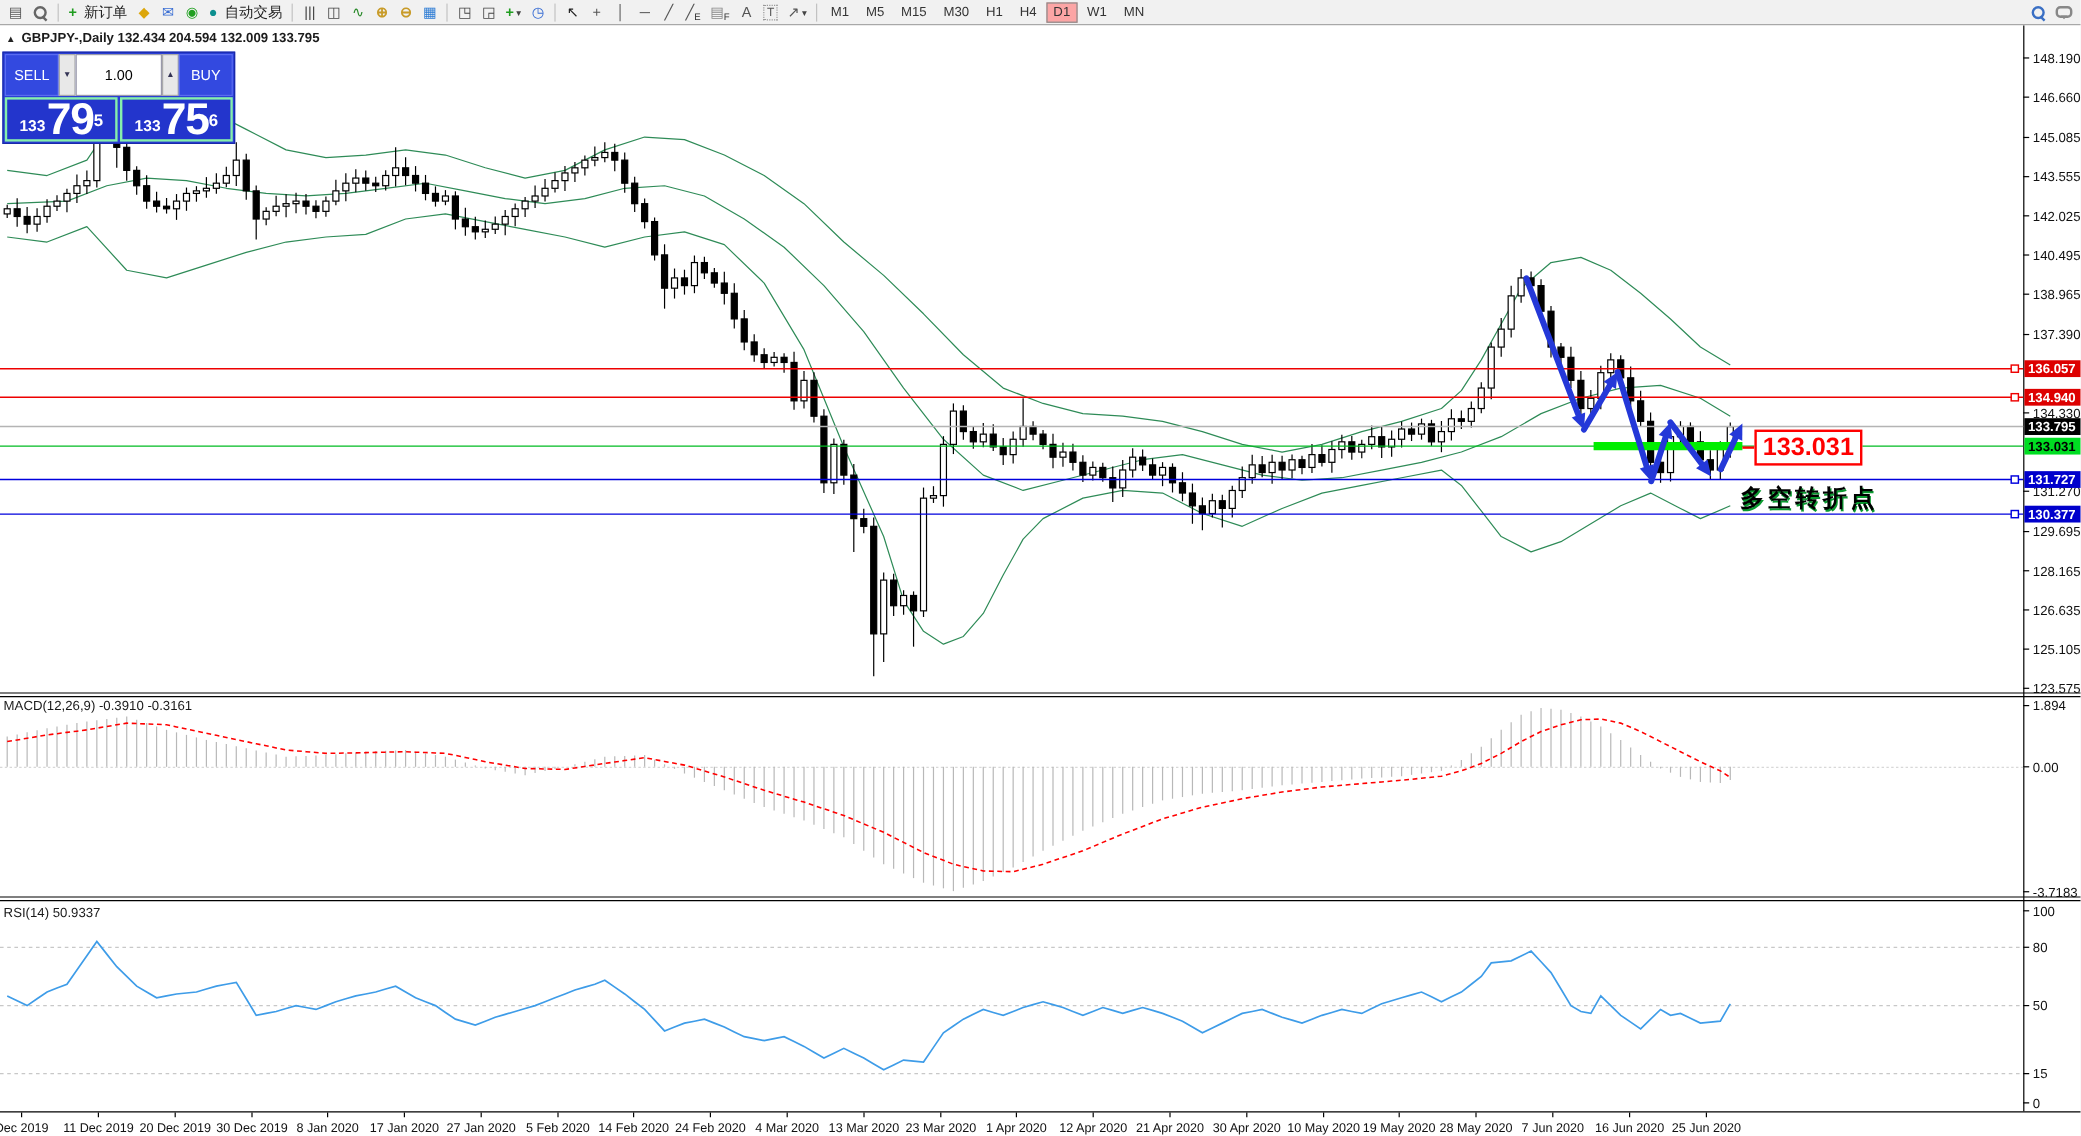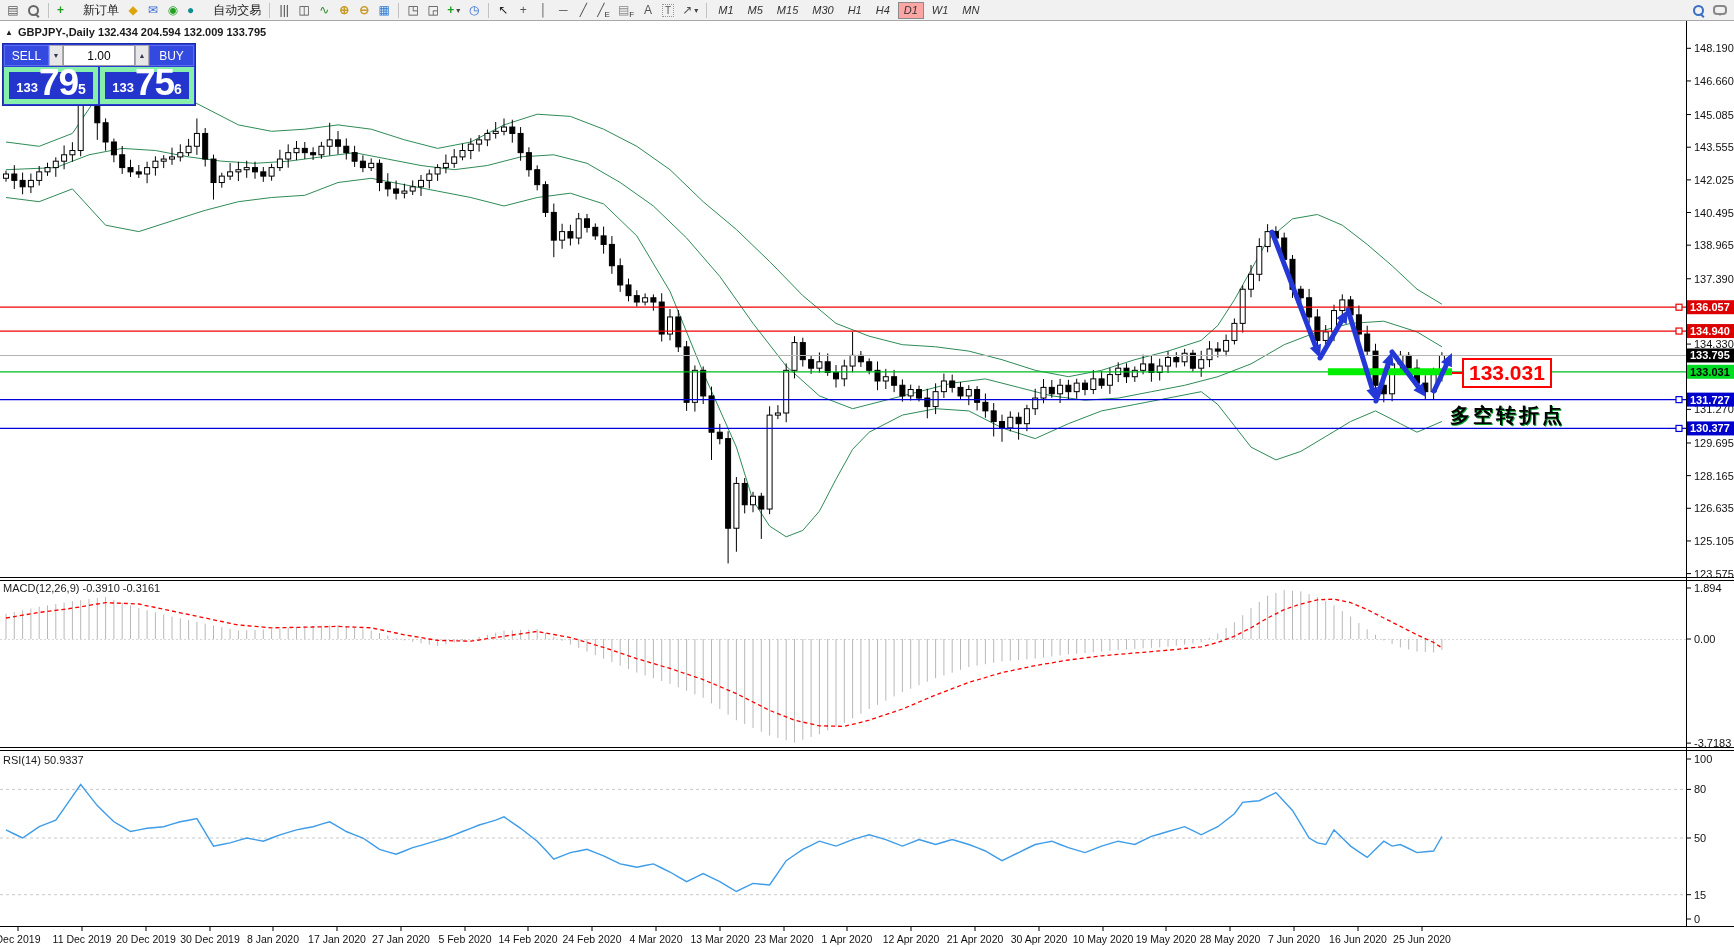--- a/index.html
+++ b/index.html
@@ -4,21 +4,21 @@
 <style>
   html,body{margin:0;padding:0;background:#dcdcdc;}
   *{box-sizing:border-box;}
   .screen{position:relative;width:1734px;height:947px;background:#ffffff;overflow:hidden;
           font-family:"Liberation Sans", sans-serif;}
   
   .toolbar{position:absolute;left:0;top:0;width:1734px;height:21px;background:#f1f1f1;
            border-bottom:1px solid #a8a8a8;display:flex;align-items:center;padding:0 3px;z-index:30;}
   .tb-btn{height:19px;min-width:20px;display:flex;align-items:center;justify-content:center;
           padding:0 3px;font-size:12px;color:#333;cursor:default;border:1px solid transparent;}
-  .tb-btn .lbl{font-size:12px;color:#222;margin-left:19px;white-space:nowrap;}
+  .tb-btn .lbl{font-size:12px;color:#222;margin-left:6px;white-space:nowrap;}
   .tb-sep{width:1px;height:15px;background:#c2c2c2;margin:0 4px;}
   .tb-caret{font-size:8px;color:#444;margin-left:2px;}
   .tf-btn{height:17px;padding:0 5px;font-size:11px;color:#333;display:flex;align-items:center;
           border:1px solid transparent;margin:0 1px;}
   .tf-btn.active{background:#fca5a5;border:1px solid #8a8a8a;}
   .tb-right{margin-left:auto;display:flex;align-items:center;}
   .i-mag{position:relative;width:13px;height:13px;display:inline-block;}
   .i-mag::before{content:"";position:absolute;left:1px;top:1px;width:7px;height:7px;
                  border:2px solid #3a6fc4;border-radius:50%;}
   .i-mag.gray::before{border-color:#666;}
@@ -27,30 +27,30 @@
   .i-mag.gray::after{background:#666;}
   .i-bubble{position:relative;width:14px;height:10px;border:2px solid #888;border-radius:4px;display:inline-block;}
   .i-bubble::after{content:"";position:absolute;left:2px;bottom:-6px;border:3px solid transparent;border-top-color:#888;}
   
   .symbol-line{position:absolute;left:5px;top:26px;font-size:11px;font-weight:700;color:#1a1a1a;z-index:20;
                display:flex;align-items:center;}
   .symbol-line .tri{font-size:8px;margin-right:5px;color:#222;}
   
   .trade-panel{position:absolute;left:2px;top:43px;width:194px;z-index:25;
                background:#2b3fd6;border:1px solid #1a2aa8;padding:1px;}
-  .tp-row1{display:flex;height:21px;}
+  .tp-row1{display:flex;height:35px;}
   .tp-btn{background:#3349e0;color:#fff;font-size:12px;display:flex;align-items:center;justify-content:center;
           width:45px;border:1px solid #5a6cf0;cursor:pointer;}
   .tp-spin{width:14px;background:#e8e8e8;border:1px solid #aaa;color:#335;font-size:7px;
            display:flex;align-items:center;justify-content:center;cursor:pointer;}
   .tp-vol{flex:1;min-width:0;border:1px solid #99a;font-size:12px;text-align:center;padding:0 4px;
           font-family:"Liberation Sans",sans-serif;}
   .tp-row2{display:flex;height:37px;margin-top:1px;gap:2px;}
   .tp-price{flex:1;background:#2335cc;color:#fff;display:flex;align-items:flex-end;justify-content:center;
-            padding-bottom:1px;cursor:pointer;border:5px solid #86efac;}
+            padding-bottom:1px;cursor:pointer;border:2px solid #86efac;}
   .tp-price .pfx{font-size:13px;font-weight:700;margin-right:1px;line-height:20px;}
   .tp-price .big{font-size:37px;font-weight:700;line-height:30px;letter-spacing:-1px;}
   .tp-price .sup{font-size:14px;font-weight:700;line-height:30px;align-self:flex-start;margin-top:2px;}
   
   .price-callout{position:absolute;left:1462px;top:358px;z-index:15;background:#fff;
                  border:2px solid #ff0000;color:#ff0000;font-size:21px;font-weight:700;
                  padding:0 5px;line-height:26px;}
   .zone-label{position:absolute;left:1450px;top:402px;z-index:15;color:#000000;
               font-size:20px;font-weight:700;letter-spacing:3px;white-space:nowrap;
               text-shadow:1px 1px 0 #0a9a30;}
@@ -830,21 +830,21 @@
         </span>
         <span class="tb-btn">
           <span style="color: rgb(85, 85, 85); border: 1px dotted rgb(153, 153, 153); padding: 0px 2px; font-size: 10px;">T</span>
         </span>
         <span class="tb-btn">
           <span style="color: rgb(85, 85, 85);">↗</span>
           <span class="tb-caret">▾</span>
         </span>
         <span class="tb-sep"></span>
       </span>
-    <span id="tb-tf" style="display:flex;align-items:center;font-style:italic;">
+    <span id="tb-tf" style="display:flex;align-items:center;">
         <span class="tf-btn">M1</span>
         <span class="tf-btn">M5</span>
         <span class="tf-btn">M15</span>
         <span class="tf-btn">M30</span>
         <span class="tf-btn">H1</span>
         <span class="tf-btn">H4</span>
         <span class="tf-btn active">D1</span>
         <span class="tf-btn">W1</span>
         <span class="tf-btn">MN</span>
       </span>

